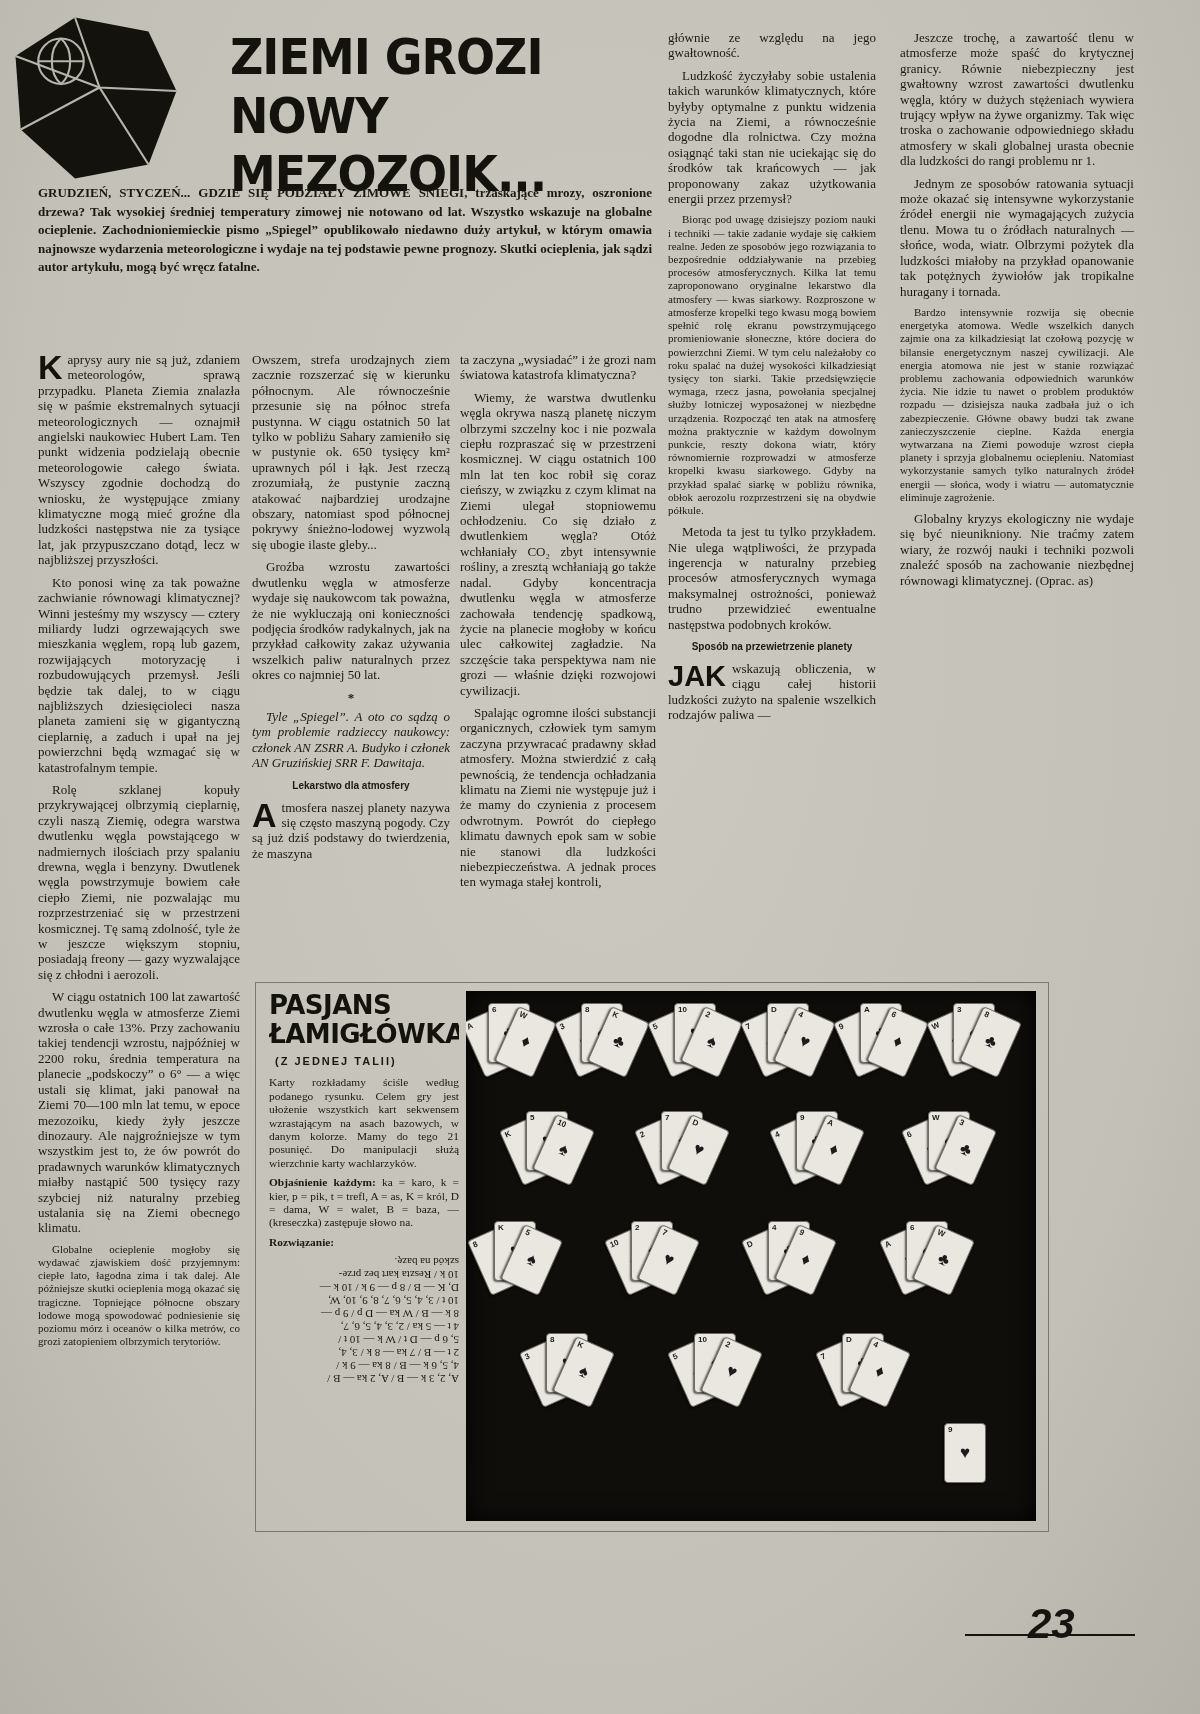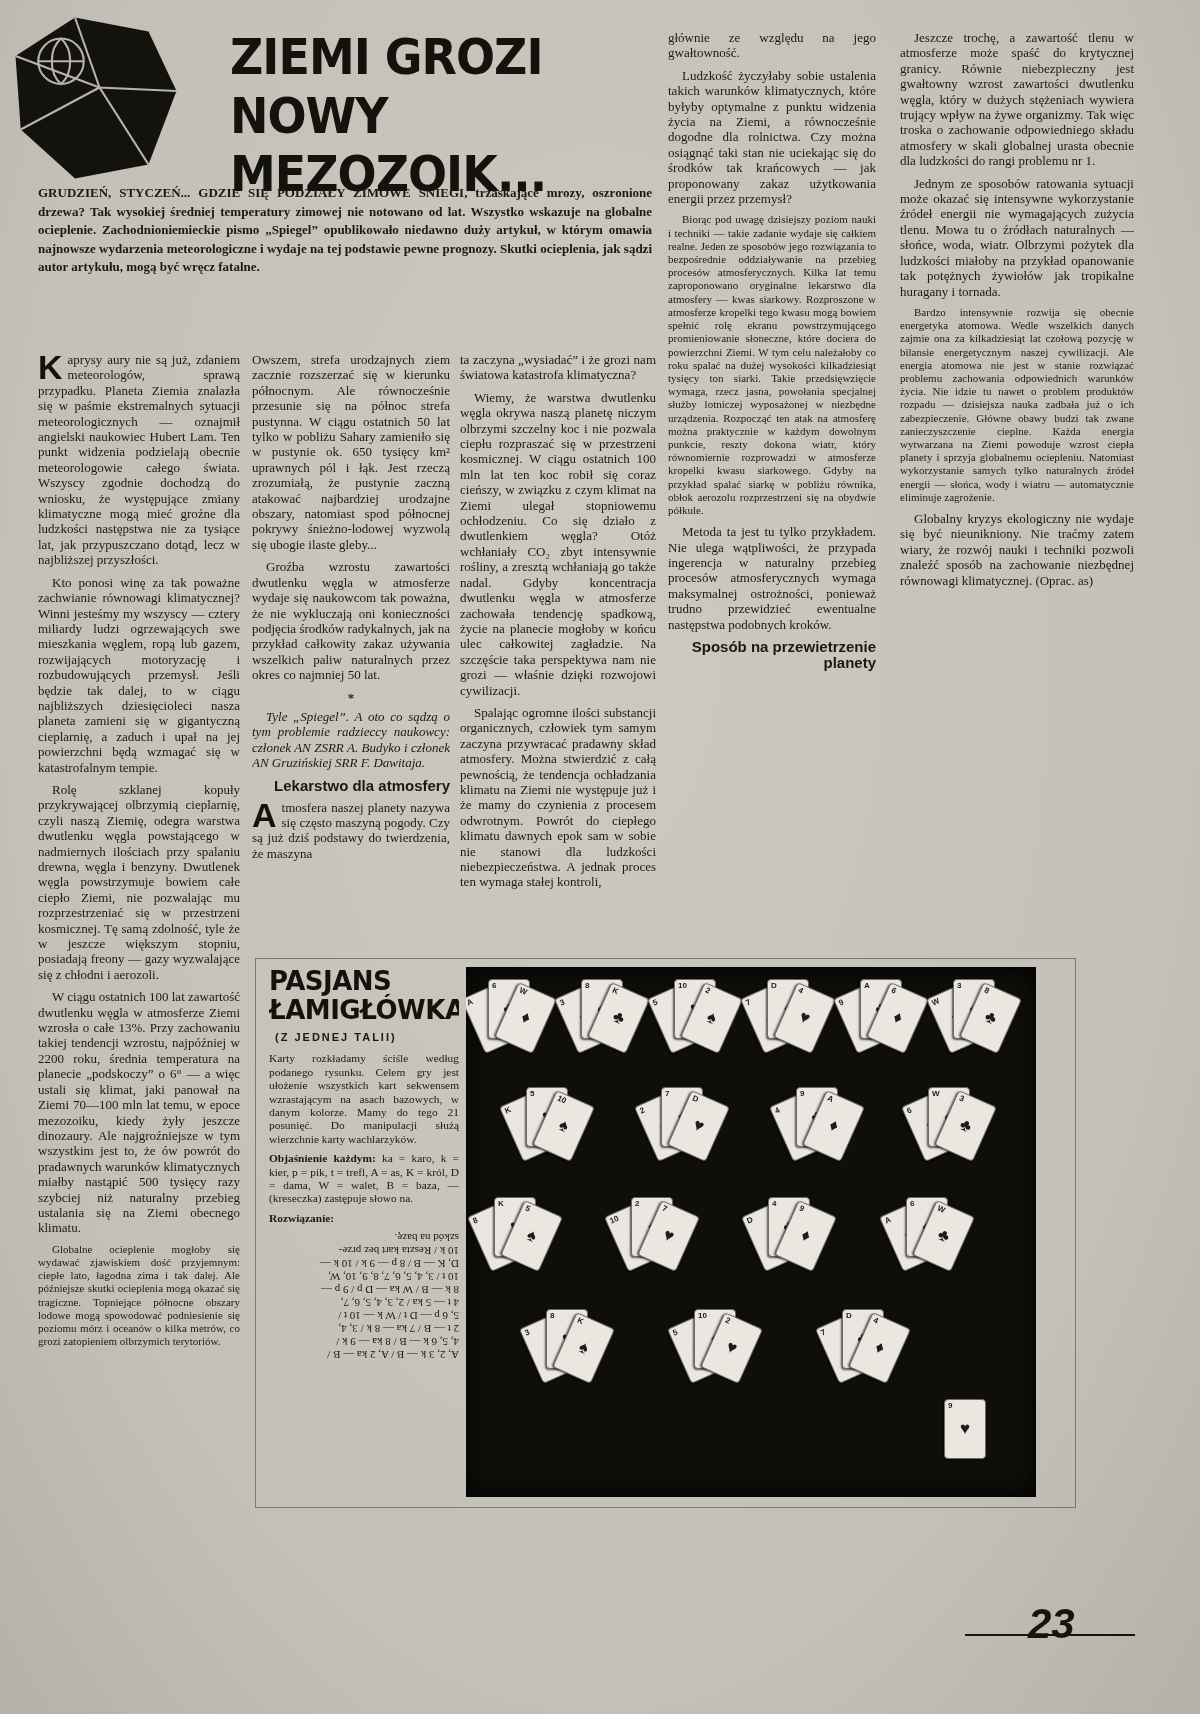--- a/index.html
+++ b/index.html
@@ -39,28 +39,27 @@
   }
   .bigword {
     float:left; font-family:"Liberation Sans",sans-serif; font-weight:bold;
     font-size:29px; line-height:29px; padding:1px 6px 0 0; color:#14120c;
   }
   .smallprint { font-size:11px; line-height:13.2px; }
   .italic { font-style:italic; }
   .star { text-align:center; text-indent:0 !important; font-weight:bold; margin:2px 0 4px 0 !important; }
   .section-heading {
     font-family:"Liberation Sans",sans-serif; font-weight:bold;
-    font-size:15px; line-height:16px; text-align:right; text-indent:0 !important;
+    font-size:10px; line-height:16px; text-align:center; text-indent:0 !important;
     margin:4px 0 6px 0 !important;
   }
   
   .puzzle-box {
-    position:absolute; left:255px; top:958px; width:792px; height:548px;
+    position:absolute; left:255px; top:982px; width:792px; height:548px;
     border:1px solid #7b786f;
-    padding-left:27px;
   }
   .puzzle-text {
     position:absolute; left:13px; top:8px; width:190px; height:530px;
     font-size:11.4px; line-height:13.4px; text-align:justify; overflow:hidden;
   }
   .puzzle-title {
     font-family:"DejaVu Sans","Liberation Sans",sans-serif; font-weight:bold;
     font-size:26px; line-height:29px; letter-spacing:-0.5px; color:#14120c; text-align:left;
   }
   .puz-sub {
@@ -148,20 +147,21 @@
     <p>Wiemy, że warstwa dwutlenku węgla okrywa naszą planetę niczym olbrzymi szczelny koc i nie pozwala ciepłu rozpraszać się w przestrzeni kosmicznej. W ciągu ostatnich 100 mln lat ten koc robił się coraz cieńszy, w związku z czym klimat na Ziemi ulegał stopniowemu ochłodzeniu. Co się działo z dwutlenkiem węgla? Otóż wchłaniały CO₂ zbyt intensywnie rośliny, a zresztą wchłaniają go także nadal. Gdyby koncentracja dwutlenku węgla w atmosferze zachowała tendencję spadkową, życie na planecie mogłoby w końcu ulec całkowitej zagładzie. Na szczęście taka perspektywa nam nie grozi — właśnie dzięki rozwojowi cywilizacji.</p>
     <p>Spalając ogromne ilości substancji organicznych, człowiek tym samym zaczyna przywracać pradawny skład atmosfery. Można stwierdzić z całą pewnością, że tendencja ochładzania klimatu na Ziemi nie występuje już i że mamy do czynienia z procesem odwrotnym. Powrót do ciepłego klimatu dawnych epok sam w sobie nie stanowi dla ludzkości niebezpieczeństwa. A jednak proces ten wymaga stałej kontroli,</p>
   </div>
 
   <div class="col col4">
     <p class="first">głównie ze względu na jego gwałtowność.</p>
     <p>Ludzkość życzyłaby sobie ustalenia takich warunków klimatycznych, które byłyby optymalne z punktu widzenia życia na Ziemi, a równocześnie dogodne dla rolnictwa. Czy można osiągnąć taki stan nie uciekając się do środków tak krańcowych — jak proponowany zakaz użytkowania energii przez przemysł?</p>
     <p class="smallprint">Biorąc pod uwagę dzisiejszy poziom nauki i techniki — takie zadanie wydaje się całkiem realne. Jeden ze sposobów jego rozwiązania to bezpośrednie oddziaływanie na przebieg procesów atmosferycznych. Kilka lat temu zaproponowano oryginalne lekarstwo dla atmosfery — kwas siarkowy. Rozproszone w atmosferze kropelki tego kwasu mogą bowiem spełnić rolę ekranu powstrzymującego promieniowanie słoneczne, które dociera do powierzchni Ziemi. W tym celu należałoby co roku spalać na dużej wysokości kilkadziesiąt tysięcy ton siarki. Takie przedsięwzięcie wymaga, rzecz jasna, powołania specjalnej służby lotniczej wyposażonej w niezbędne urządzenia. Rozpocząć ten atak na atmosferę można praktycznie w każdym dowolnym punkcie, reszty dokona wiatr, który równomiernie rozprowadzi w atmosferze kropelki kwasu siarkowego. Gdyby na przykład spalać siarkę w pobliżu równika, obłok aerozolu rozprzestrzeni się na obydwie półkule.</p>
     <p>Metoda ta jest tu tylko przykładem. Nie ulega wątpliwości, że przypada ingerencja w naturalny przebieg procesów atmosferycznych wymaga maksymalnej ostrożności, ponieważ trudno przewidzieć ewentualne następstwa podobnych kroków.</p>
     <p class="section-heading">Sposób na przewietrzenie planety</p>
+    <p class="first"><span class="bigword">JAK</span><span>wskazują obliczenia, w ciągu całej historii ludzkości zużyto na spalenie wszelkich rodzajów paliwa —</span></p>
   </div>
 
   <div class="col col5">
     <p>Jeszcze trochę, a zawartość tlenu w atmosferze może spaść do krytycznej granicy. Równie niebezpieczny jest gwałtowny wzrost zawartości dwutlenku węgla, który w dużych stężeniach wywiera trujący wpływ na żywe organizmy. Tak więc troska o zachowanie odpowiedniego składu atmosfery w skali globalnej urasta obecnie dla ludzkości do rangi problemu nr 1.</p>
     <p>Jednym ze sposobów ratowania sytuacji może okazać się intensywne wykorzystanie źródeł energii nie wymagających zużycia tlenu. Mowa tu o źródłach naturalnych — słońce, woda, wiatr. Olbrzymi pożytek dla ludzkości miałoby na przykład opanowanie tak potężnych żywiołów jak tropikalne huragany i tornada.</p>
     <p class="smallprint">Bardzo intensywnie rozwija się obecnie energetyka atomowa. Wedle wszelkich danych zajmie ona za kilkadziesiąt lat czołową pozycję w bilansie energetycznym naszej cywilizacji. Ale energia atomowa nie jest w stanie rozwiązać problemu zachowania odpowiednich warunków życia. Nie idzie tu nawet o problem produktów rozpadu — dzisiejsza nauka zadbała już o ich zabezpieczenie. Główne obawy budzi tak zwane zanieczyszczenie cieplne. Każda energia wytwarzana na Ziemi powoduje wzrost ciepła planety i sprzyja globalnemu ociepleniu. Natomiast wykorzystanie samych tylko naturalnych źródeł energii — słońca, wody i wiatru — automatycznie eliminuje zagrożenie.</p>
     <p>Globalny kryzys ekologiczny nie wydaje się być nieunikniony. Nie traćmy zatem wiary, że rozwój nauki i techniki pozwoli znaleźć sposób na zachowanie niezbędnej równowagi klimatycznej. (Oprac. as)</p>
   </div>
 
   <div class="puzzle-box">

